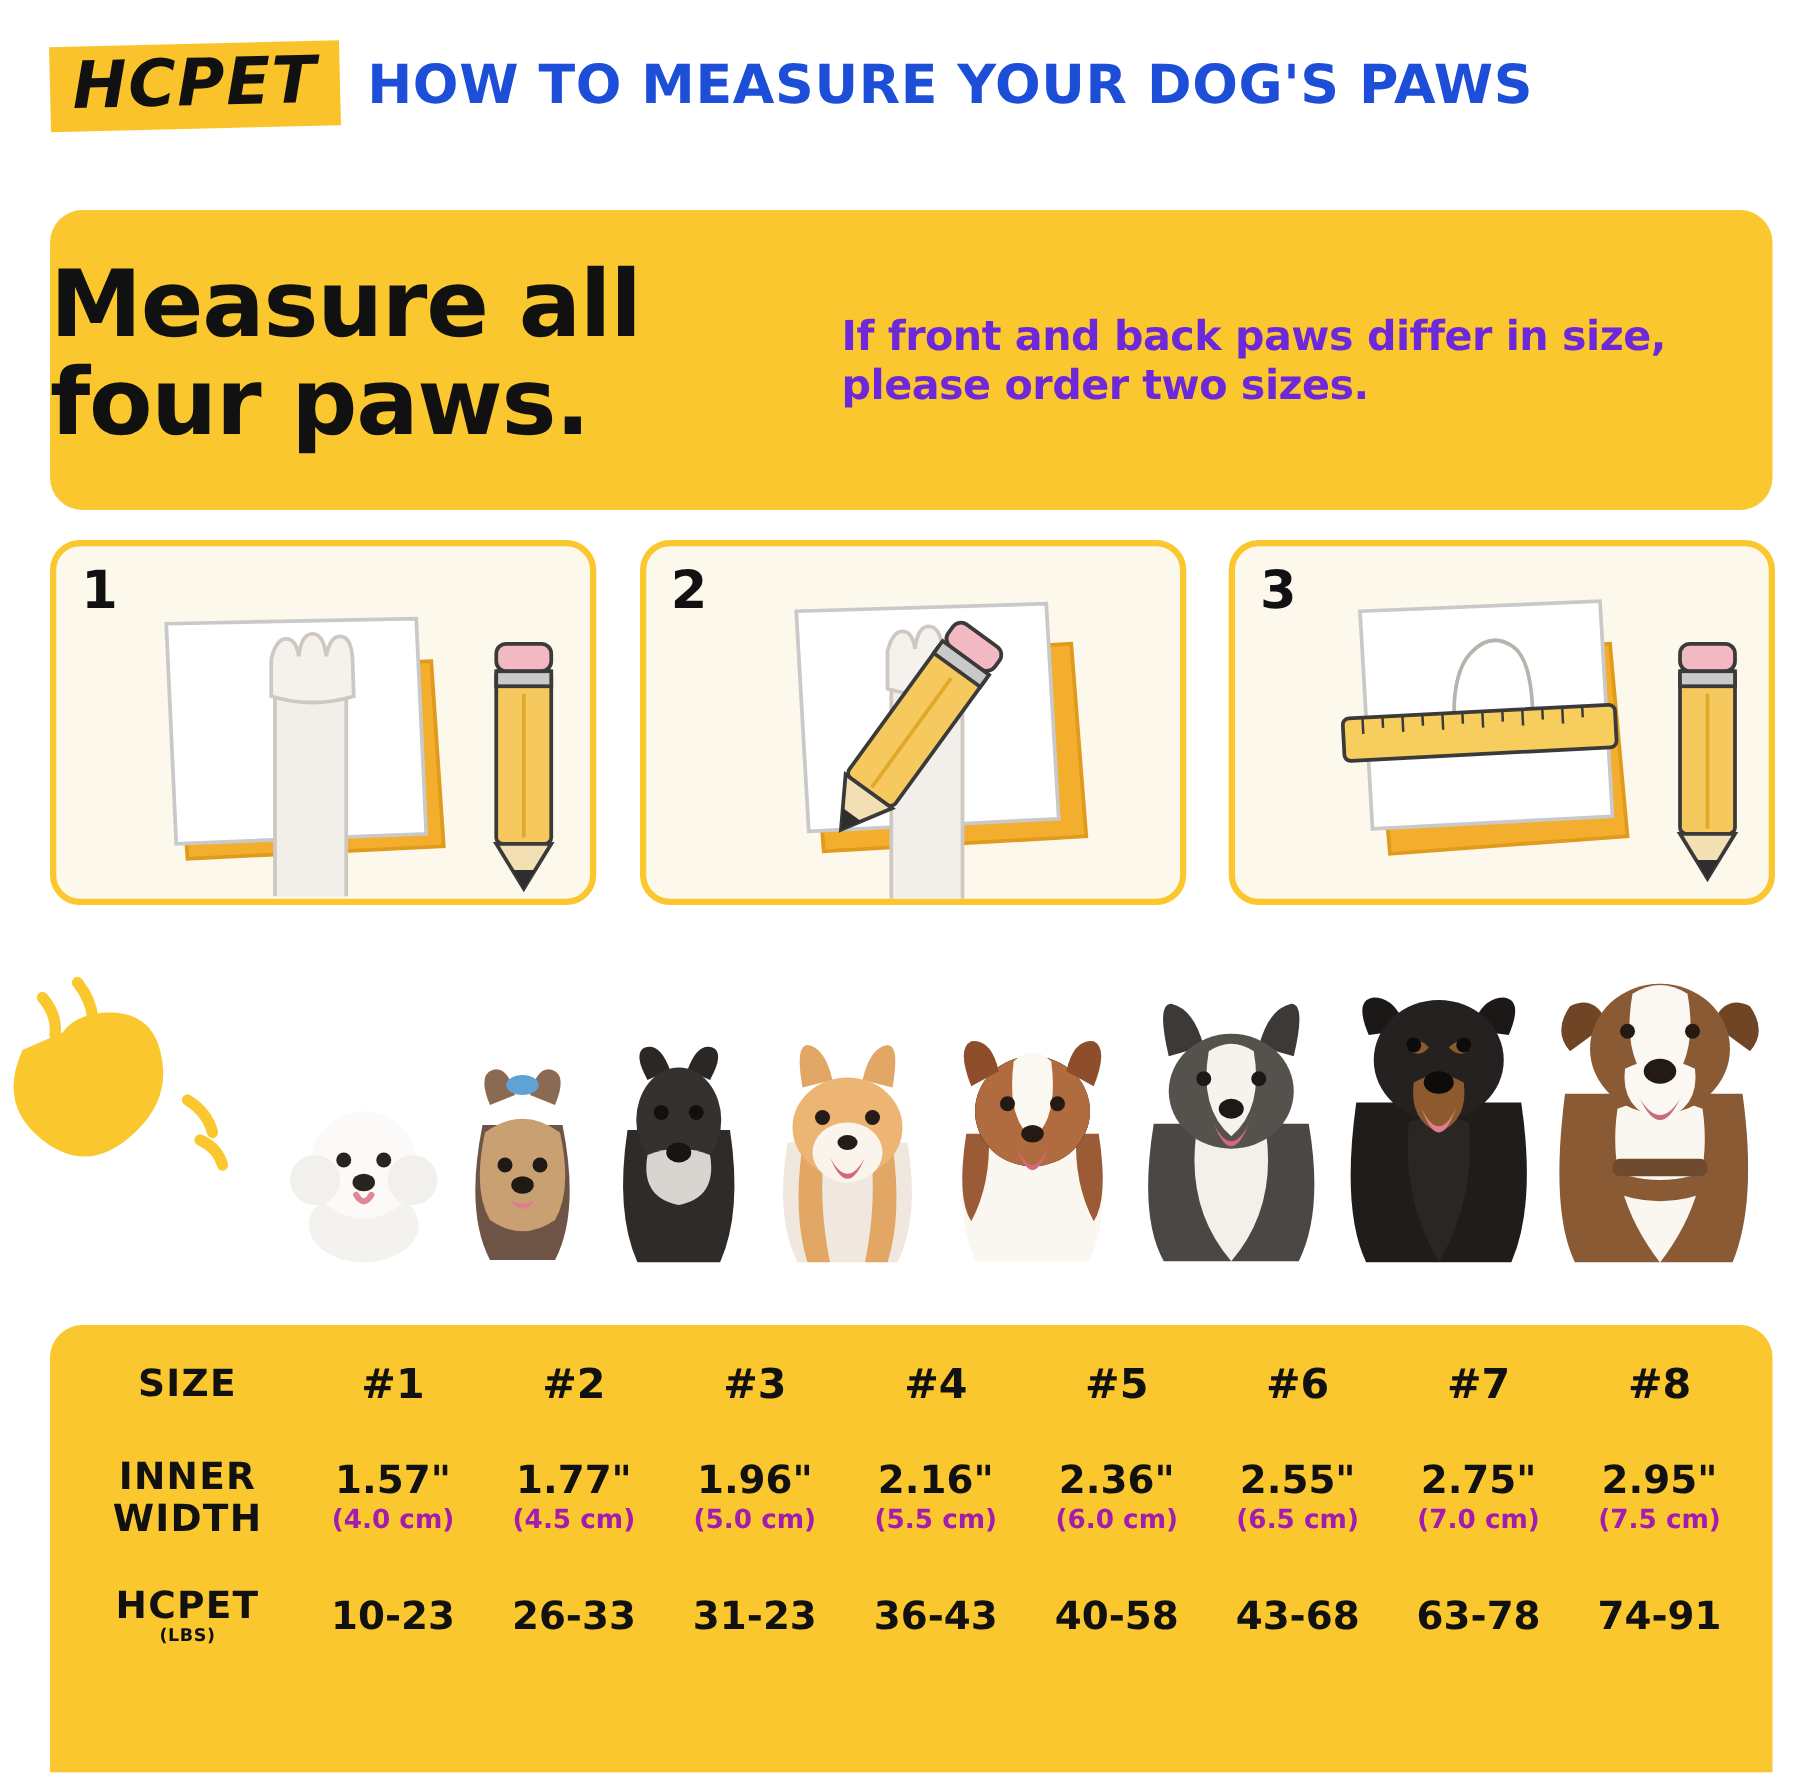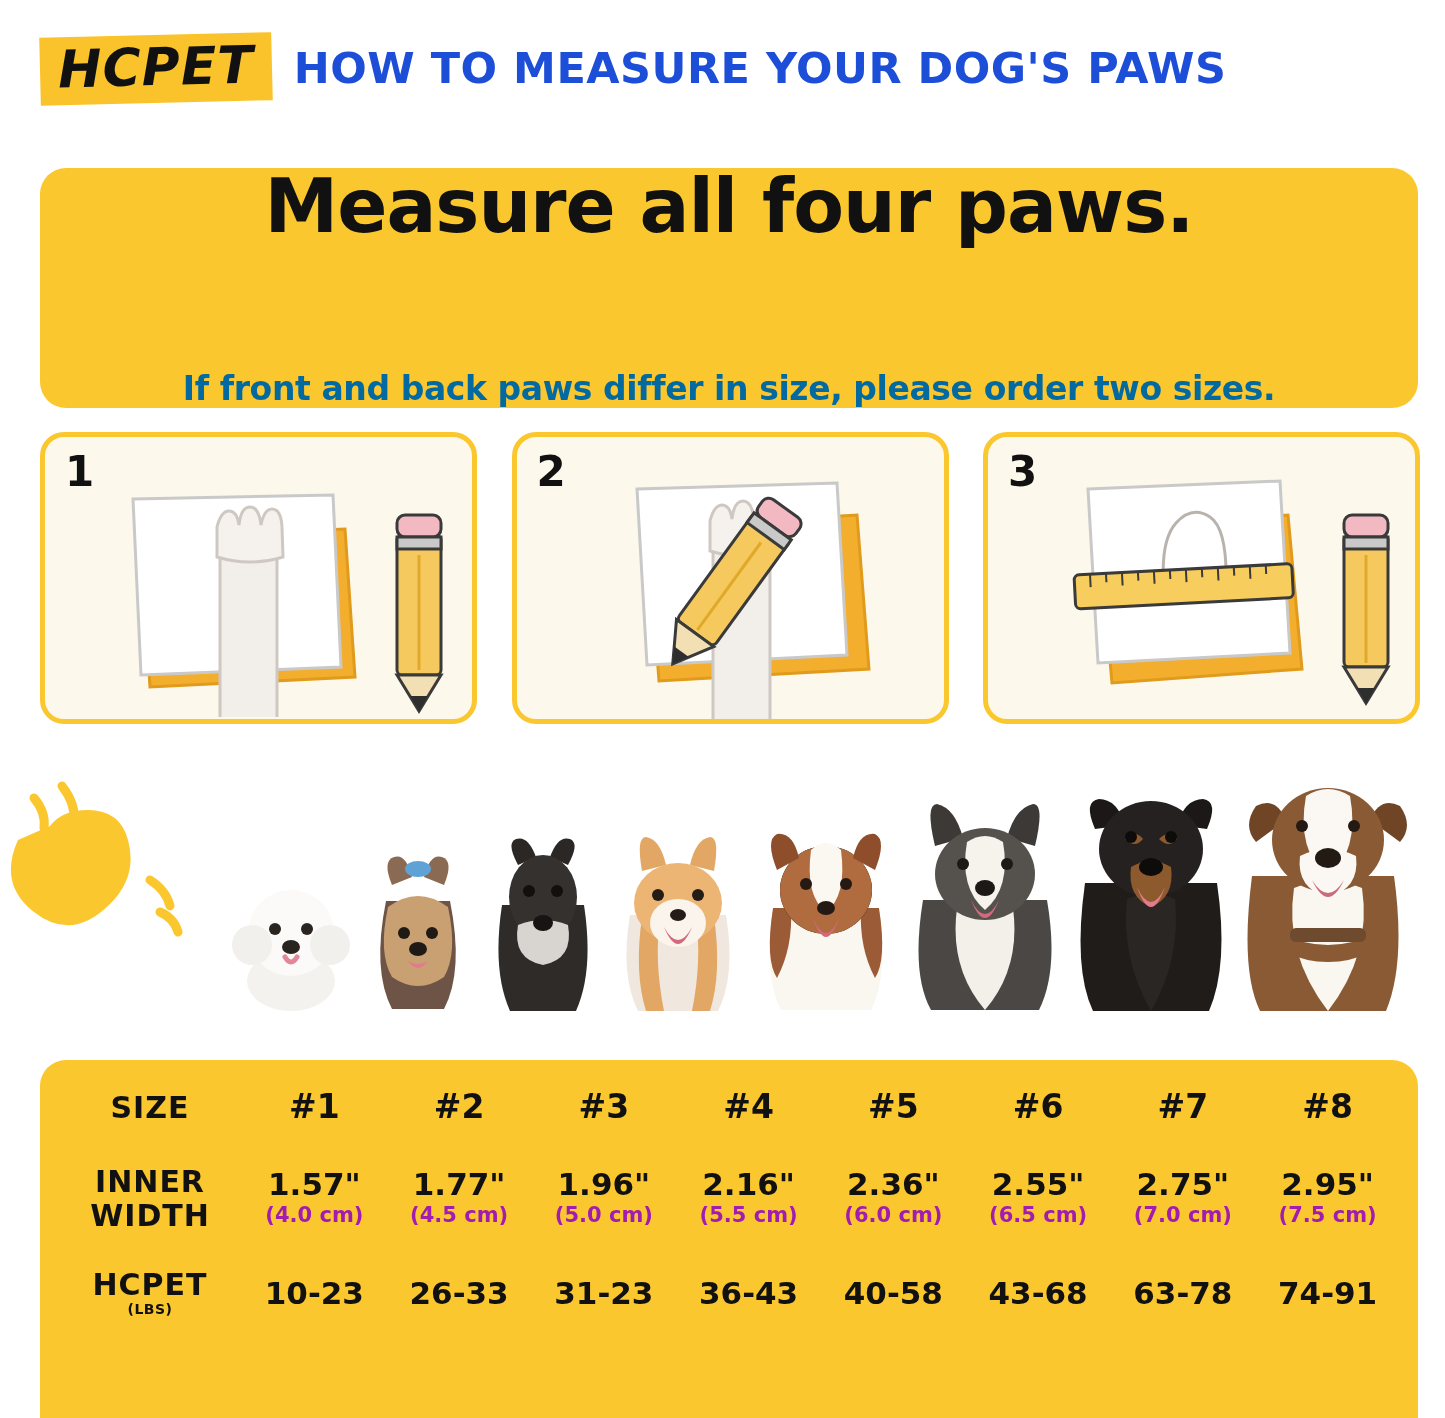--- a/index.html
+++ b/index.html
@@ -50,38 +50,38 @@
   }
 
   
   .banner {
     position: absolute;
     left: 40px; top: 168px;
     width: 1378px; height: 240px;
     background: #FBC72E;
     border-radius: 26px;
     display: flex;
-    flex-direction: column;
+    flex-direction: row;
     align-items: center;
-    justify-content: space-between;
+    justify-content: flex-end;
   }
   .banner-title {
     font-family: "DejaVu Sans", sans-serif;
     font-weight: 700;
     font-size: 74px;
     color: #111111;
     line-height: 1.05;
     letter-spacing: -1px;
     margin-bottom: 8px;
   }
   .banner-sub {
     font-family: "DejaVu Sans", sans-serif;
     font-weight: 700;
     font-size: 33px;
-    color: #0369a1;
+    color: #6d28d9;
     letter-spacing: -0.4px;
   }
 
   
   .steps {
     position: absolute;
     left: 40px; top: 432px;
     width: 1380px; height: 292px;
     display: flex;
     justify-content: space-between;

